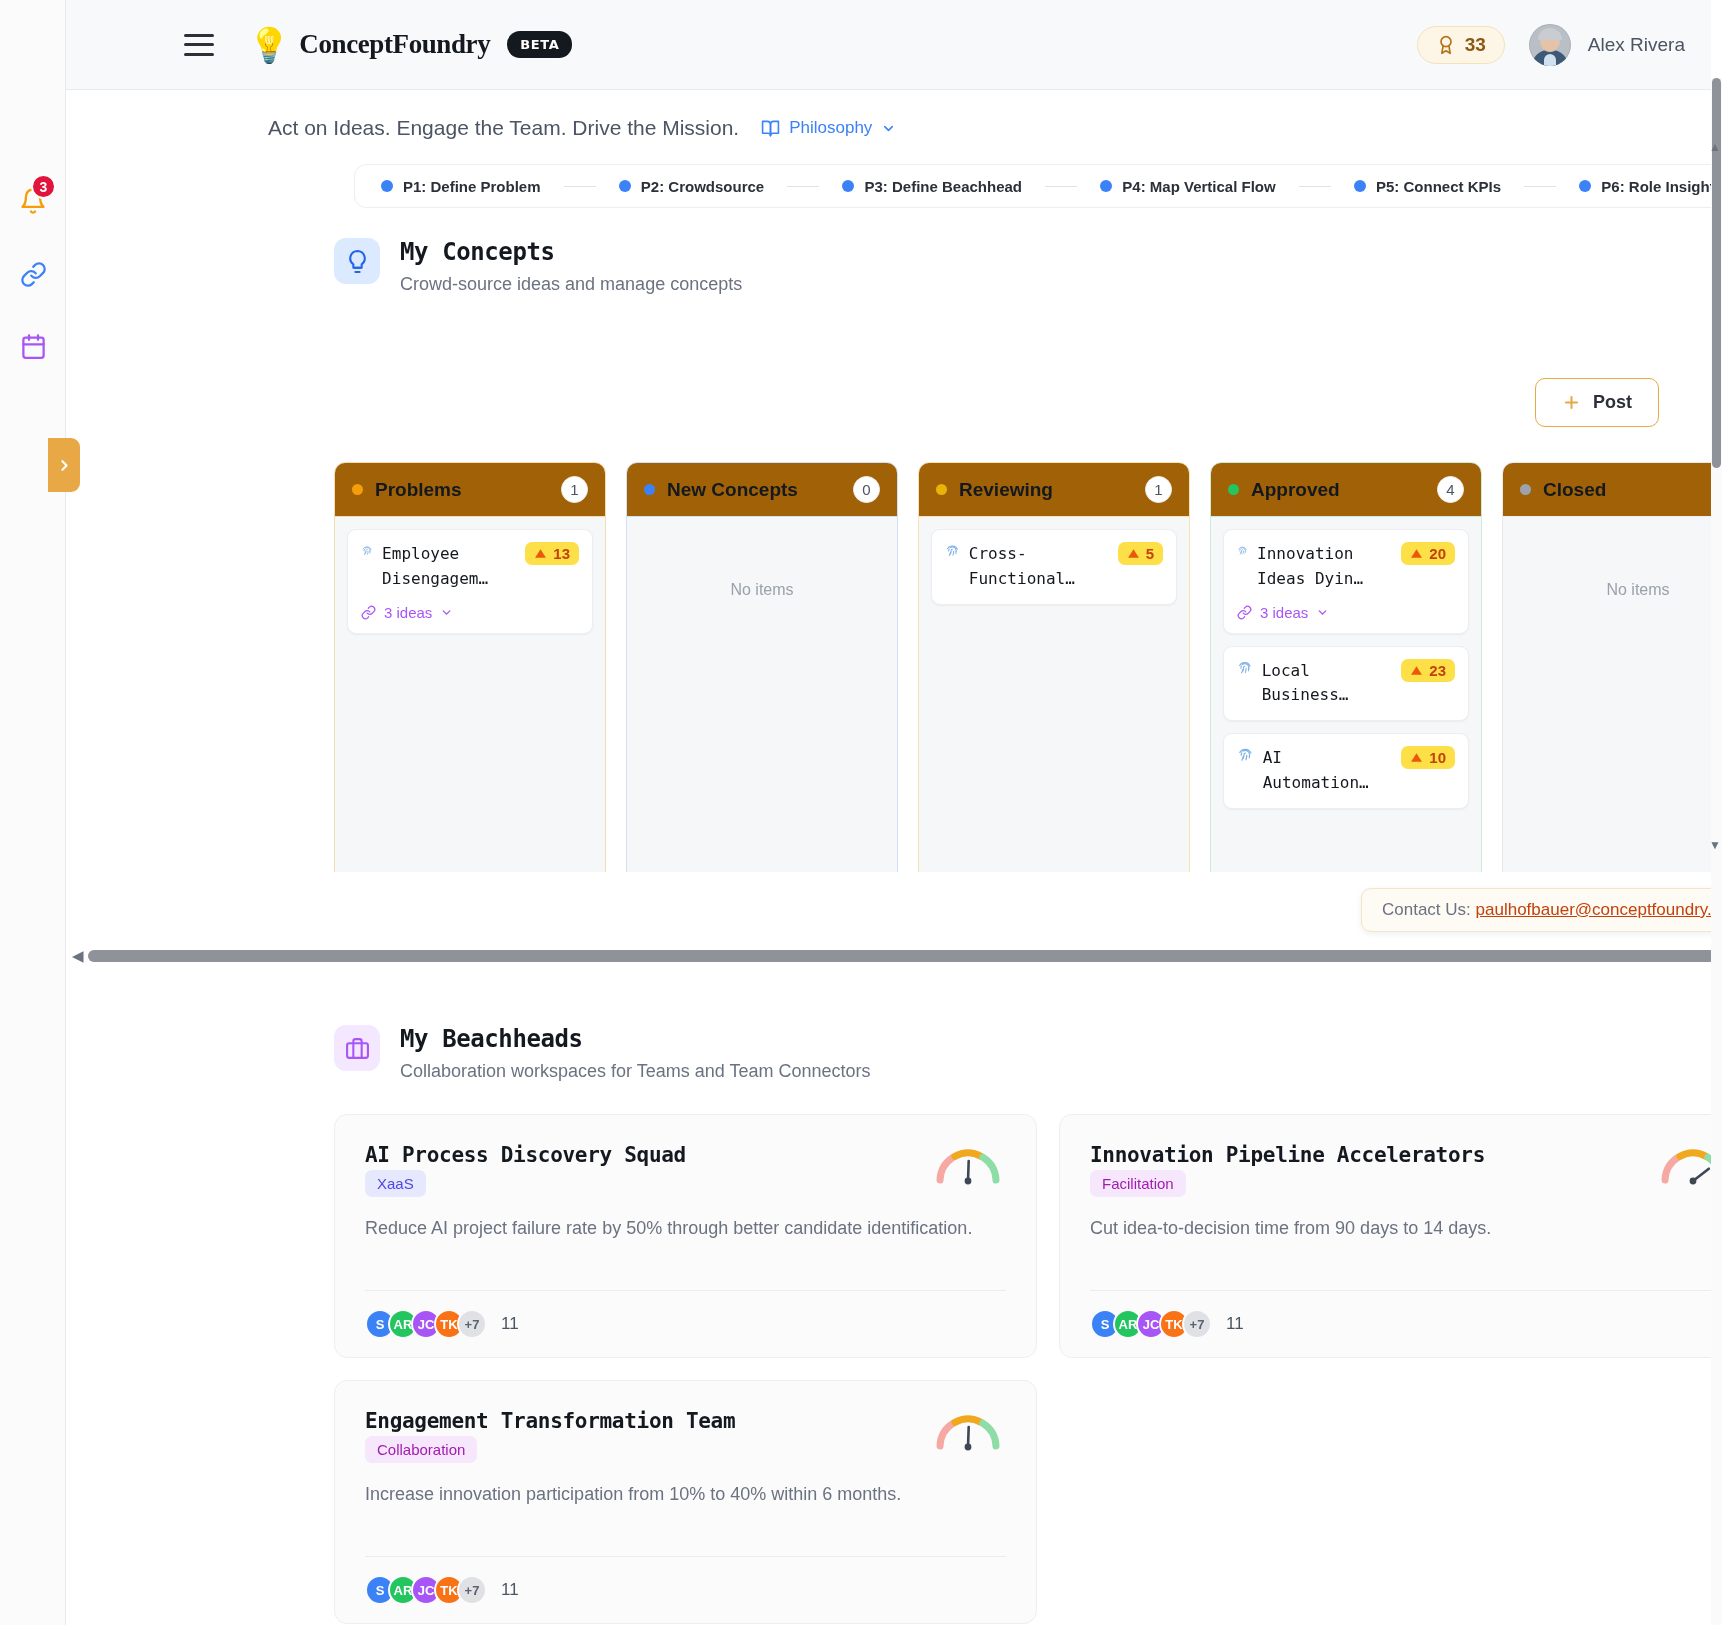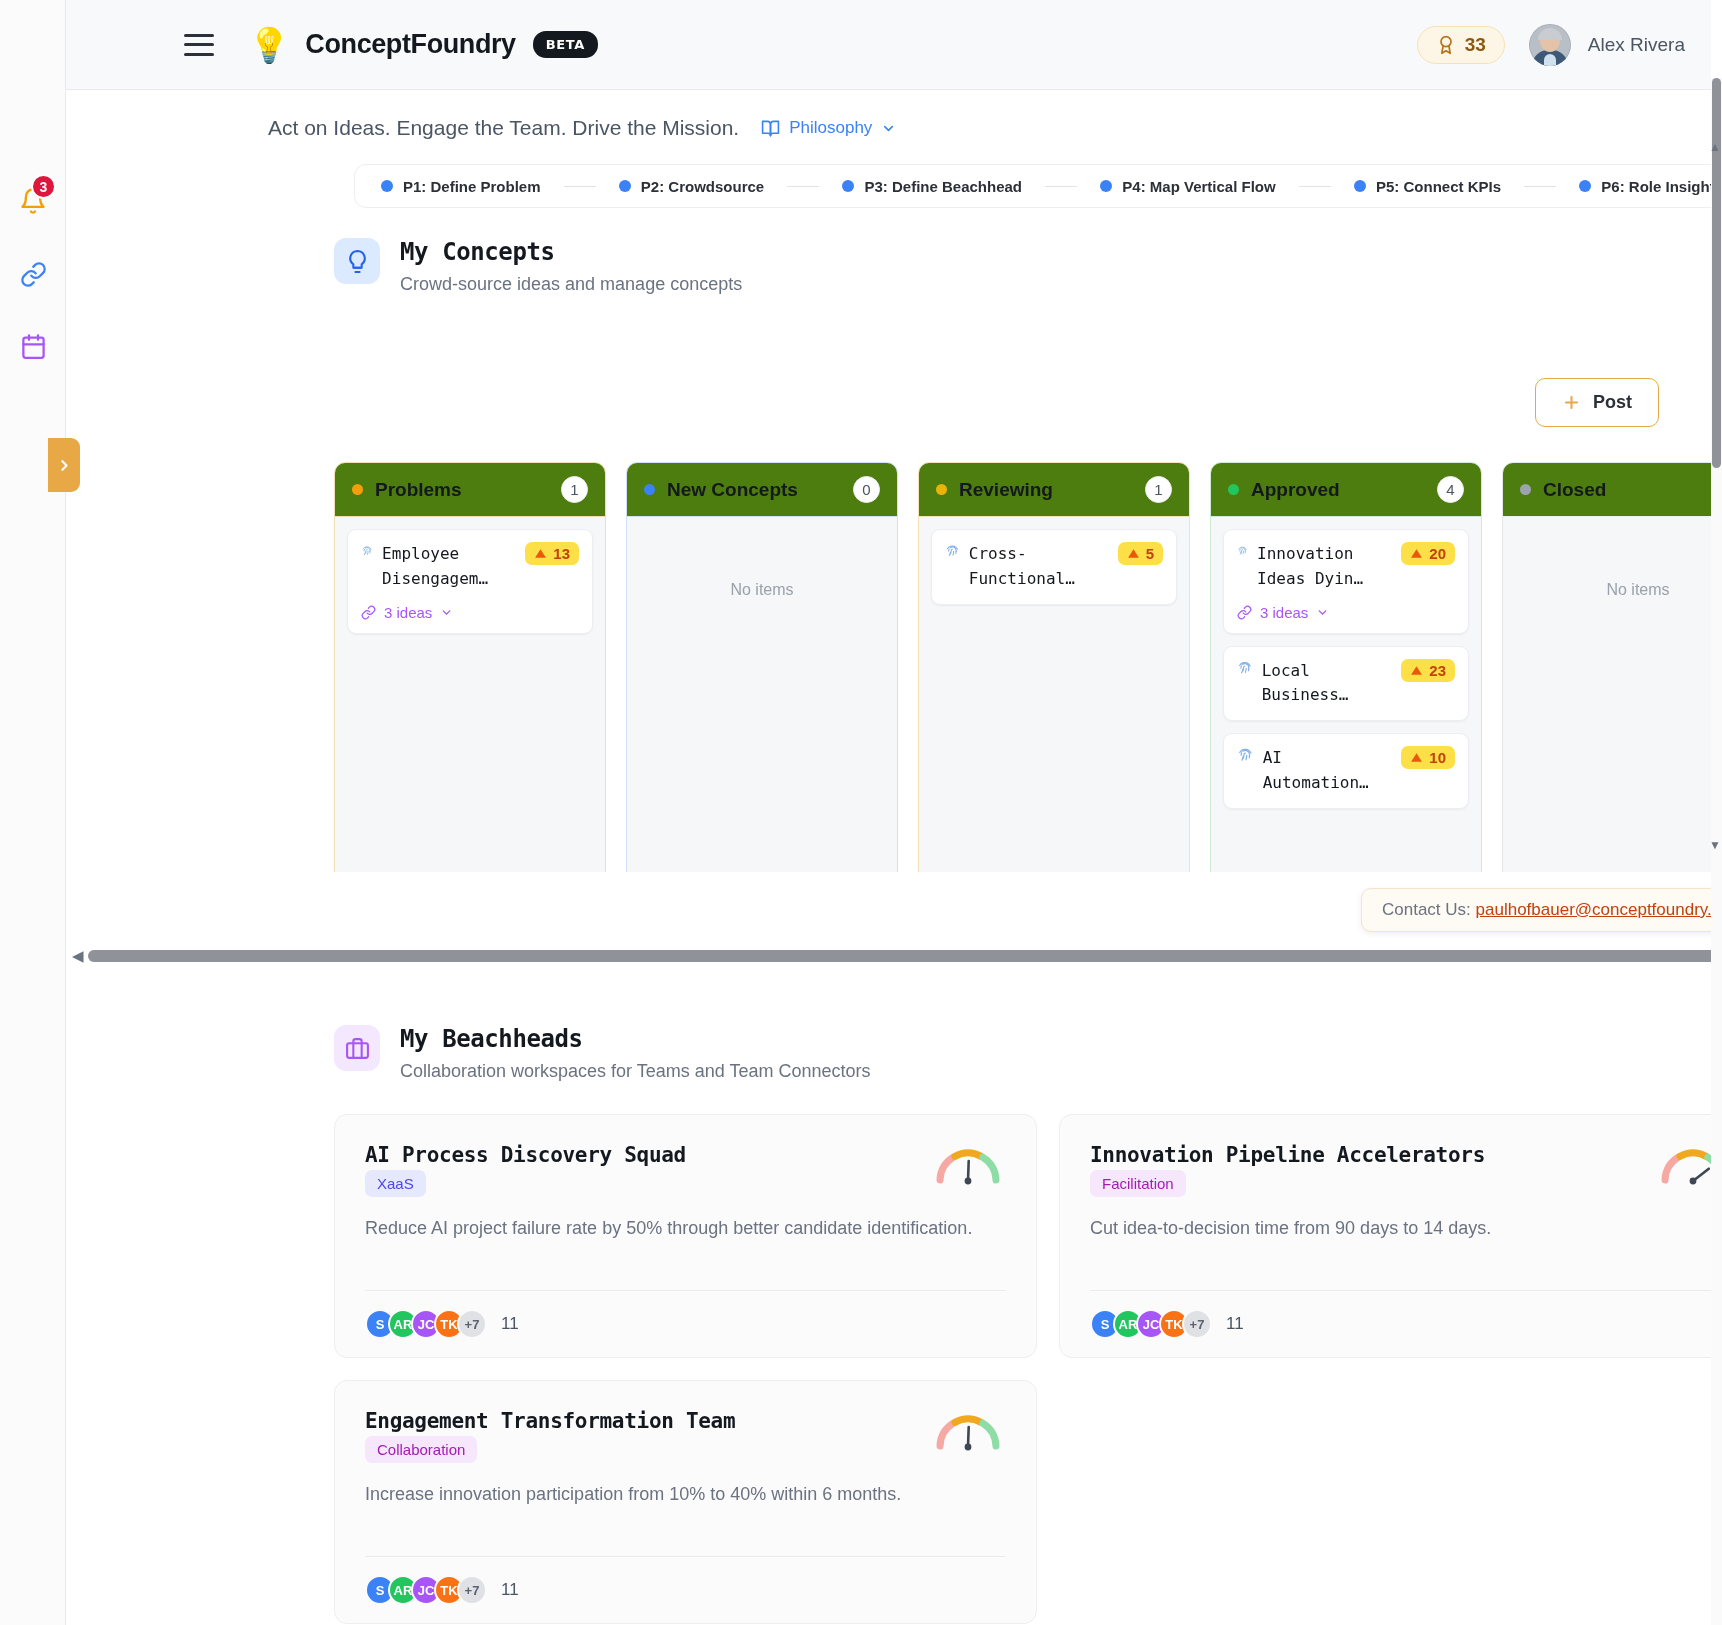--- a/index.html
+++ b/index.html
@@ -45,23 +45,23 @@
     position: absolute; left: 66px; top: 0; width: 1645px; height: 90px;
     background: #f8f9fa; border-bottom: 1px solid #e9eaee;
     display: flex; align-items: center; padding: 0 26px 0 118px;
     z-index: 25;
   }
   #hamburger { width: 30px; height: 22px; display: flex; flex-direction: column;
     justify-content: space-between; cursor: pointer; flex: 0 0 auto; }
   #hamburger span { display: block; height: 3px; background: #2c3038; border-radius: 2px; }
   #brand-logo { font-size: 34px; margin-left: 34px; line-height: 1; flex: 0 0 auto; }
   #brand-name {
-    font-family: Liberation Sans, sans-serif;
+    font-family: Liberation Serif, serif;
     font-size: 27px; font-weight: 700; color: #14181f;
-    margin-left: 15px; letter-spacing: -0.4px; white-space: nowrap;
+    margin-left: 9px; letter-spacing: -0.4px; white-space: nowrap;
   }
   #beta-badge {
     margin-left: 17px; background: #14181f; color: #fff;
     font-size: 13px; font-weight: 700; letter-spacing: 0.6px;
     padding: 6px 13px; border-radius: 13px;
     font-family: "DejaVu Sans", sans-serif;
   }
   #topbar-right { margin-left: auto; display: flex; align-items: center; }
   #points-pill {
     display: flex; align-items: center; gap: 9px;
@@ -146,21 +146,21 @@
     border: 1px solid #eceef1; background: #f6f7f8; overflow: hidden;
     height: 492px;
   }
   .column.problems { border-color: #f3ddb0; }
   .column.newconcepts { border-color: #cfe0f8; }
   .column.reviewing { border-color: #f5e3b5; }
   .column.approved { border-color: #cdecd8; }
   .column.closed { border-color: #e6e8eb; }
   .col-head {
     display: flex; align-items: center; height: 54px; padding: 0 17px;
-    background: #4d7c0f; border-bottom: 1px solid #eceef1;
+    background: #a16207; border-bottom: 1px solid #eceef1;
   }
   .column.problems .col-head { border-bottom-color: #f3ddb0; }
   .column.newconcepts .col-head { border-bottom-color: #cfe0f8; }
   .column.reviewing .col-head { border-bottom-color: #f5e3b5; }
   .column.approved .col-head { border-bottom-color: #cdecd8; }
   .col-dot { width: 11px; height: 11px; border-radius: 50%; flex: 0 0 auto; }
   .col-title { font-size: 19px; font-weight: 600; color: #14181f; margin-left: 12px; }
   .col-count {
     margin-left: auto; min-width: 27px; height: 27px; border-radius: 50%;
     background: #fff; border: 1px solid #eceef1;

